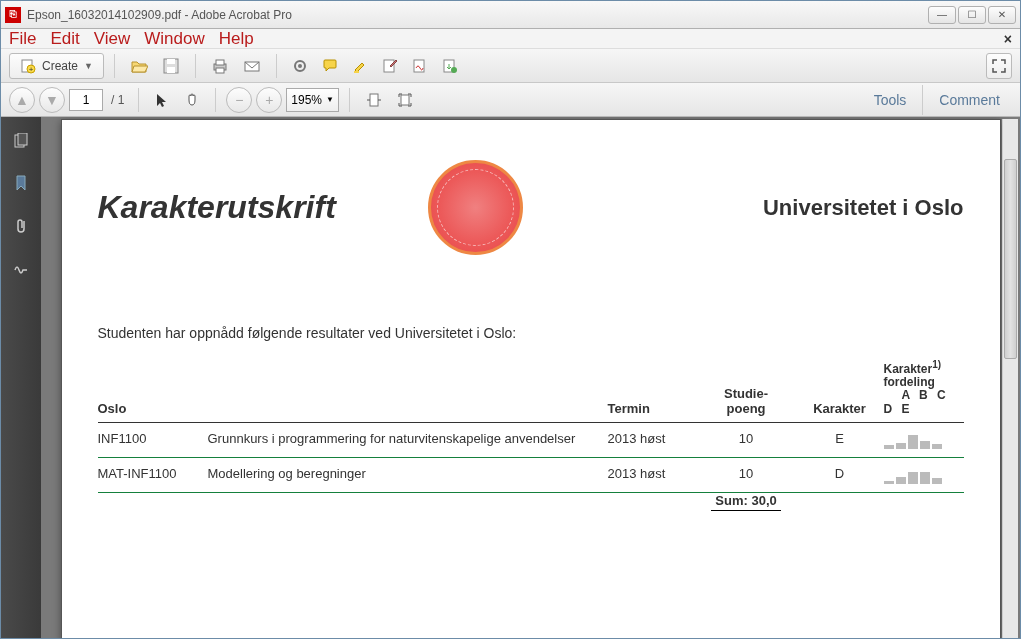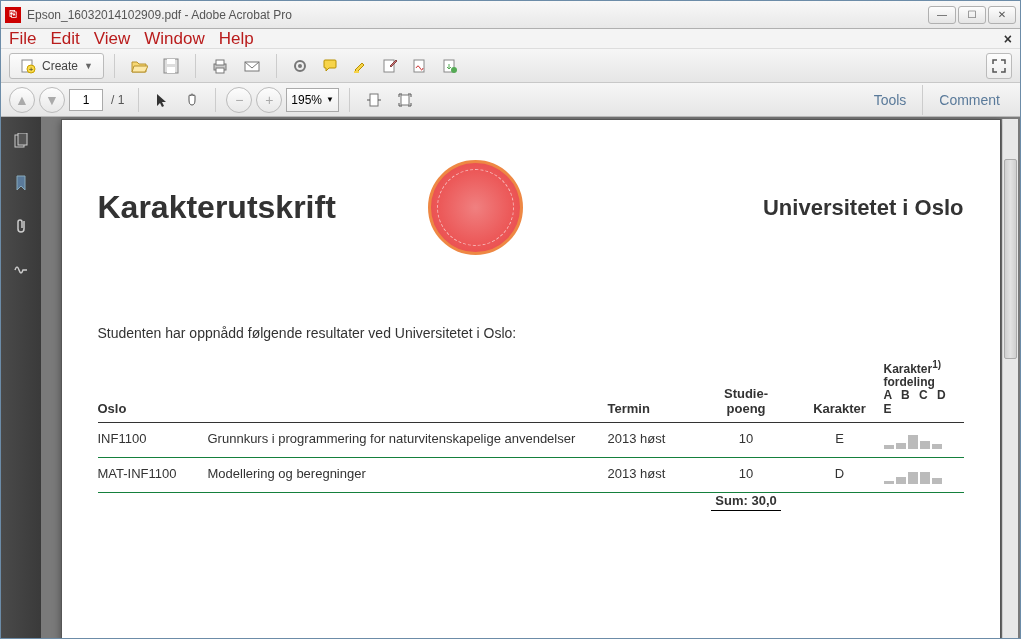--- a/index.html
+++ b/index.html
@@ -31,33 +31,33 @@
   .side-divider { width: 1px; height: 30px; background: #ccc; }
   
   .content-area { display: flex; height: 523px; background: #999; }
   .side-panel { width: 40px; background: linear-gradient(90deg,#4a4a4a,#3a3a3a); display: flex; flex-direction: column; align-items: center; padding-top: 14px; gap: 22px; }
   .side-icon { width: 20px; height: 20px; color: #ddd; display: flex; align-items: center; justify-content: center; font-size: 16px; cursor: pointer; }
   
   .doc-wrap { flex: 1; background: #7a7a7a; display: flex; justify-content: center; position: relative; overflow: hidden; padding-top: 2px; }
   .page { width: 940px; background: #fff; box-shadow: 0 2px 8px rgba(0,0,0,0.4); border: 1px solid #555; padding: 40px 36px 10px 36px; }
   
   .header-row { display: flex; align-items: center; margin-bottom: 70px; }
-  .doc-title { font-size: 32px; font-weight: bold; color: #333; font-family: Arial, sans-serif; width: 330px; }
+  .doc-title { font-size: 32px; font-weight: bold; font-style: italic; color: #333; font-family: Arial, sans-serif; width: 330px; }
   .seal { width: 95px; height: 95px; border-radius: 50%; background: radial-gradient(circle, #f08080 0%, #ec5a5a 55%, #e94444 100%); border: 3px solid #e84; position: relative; display: flex; align-items: center; justify-content: center; }
   .seal::after { content:""; position:absolute; inset:6px; border:1px dashed rgba(255,255,255,0.6); border-radius:50%; }
   .uni-name { font-size: 22px; font-weight: bold; color: #333; margin-left: auto; font-family: Arial, sans-serif; text-align: right; }
   
   .intro { font-size: 14px; color: #333; margin-bottom: 14px; font-family: Arial, sans-serif; }
   
   table { width: 100%; border-collapse: collapse; font-family: Arial, sans-serif; font-size: 13px; color: #333; }
   th { text-align: left; font-weight: bold; padding: 4px 6px 6px 0; vertical-align: bottom; border-bottom: 1.5px solid #333; }
   th.center, td.center { text-align: center; }
   td { padding: 8px 6px 8px 0; vertical-align: top; border-bottom: 1px solid #15803d; }
   .dist-header { font-size: 12px; line-height: 1.1; }
-  .dist-letters { letter-spacing: 3px; font-weight: bold; }
+  .dist-letters { letter-spacing: 3px; font-weight: bold; margin-left: 18px; }
   .dist-cell { width: 80px; }
   .bars { display: flex; gap: 2px; align-items: flex-end; height: 18px; }
   .bars span { width: 10px; background: #bbb; }
   .sum-row td { border: none; text-align: center; font-weight: bold; padding-top: 0; }
   .sum-val { border-bottom: 1.5px solid #000; display: inline-block; padding: 0 4px 2px 4px; }
   
   .scroll-v { position: absolute; right: 2px; top: 2px; width: 16px; bottom: 2px; background: #e8e8e8; border-left: 1px solid #ccc; }
   .scroll-thumb { position: absolute; left: 1px; right: 1px; top: 40px; height: 200px; background: linear-gradient(90deg,#cfcfcf,#e2e2e2,#cfcfcf); border: 1px solid #aaa; border-radius: 2px; }
 </style>
 </head>

